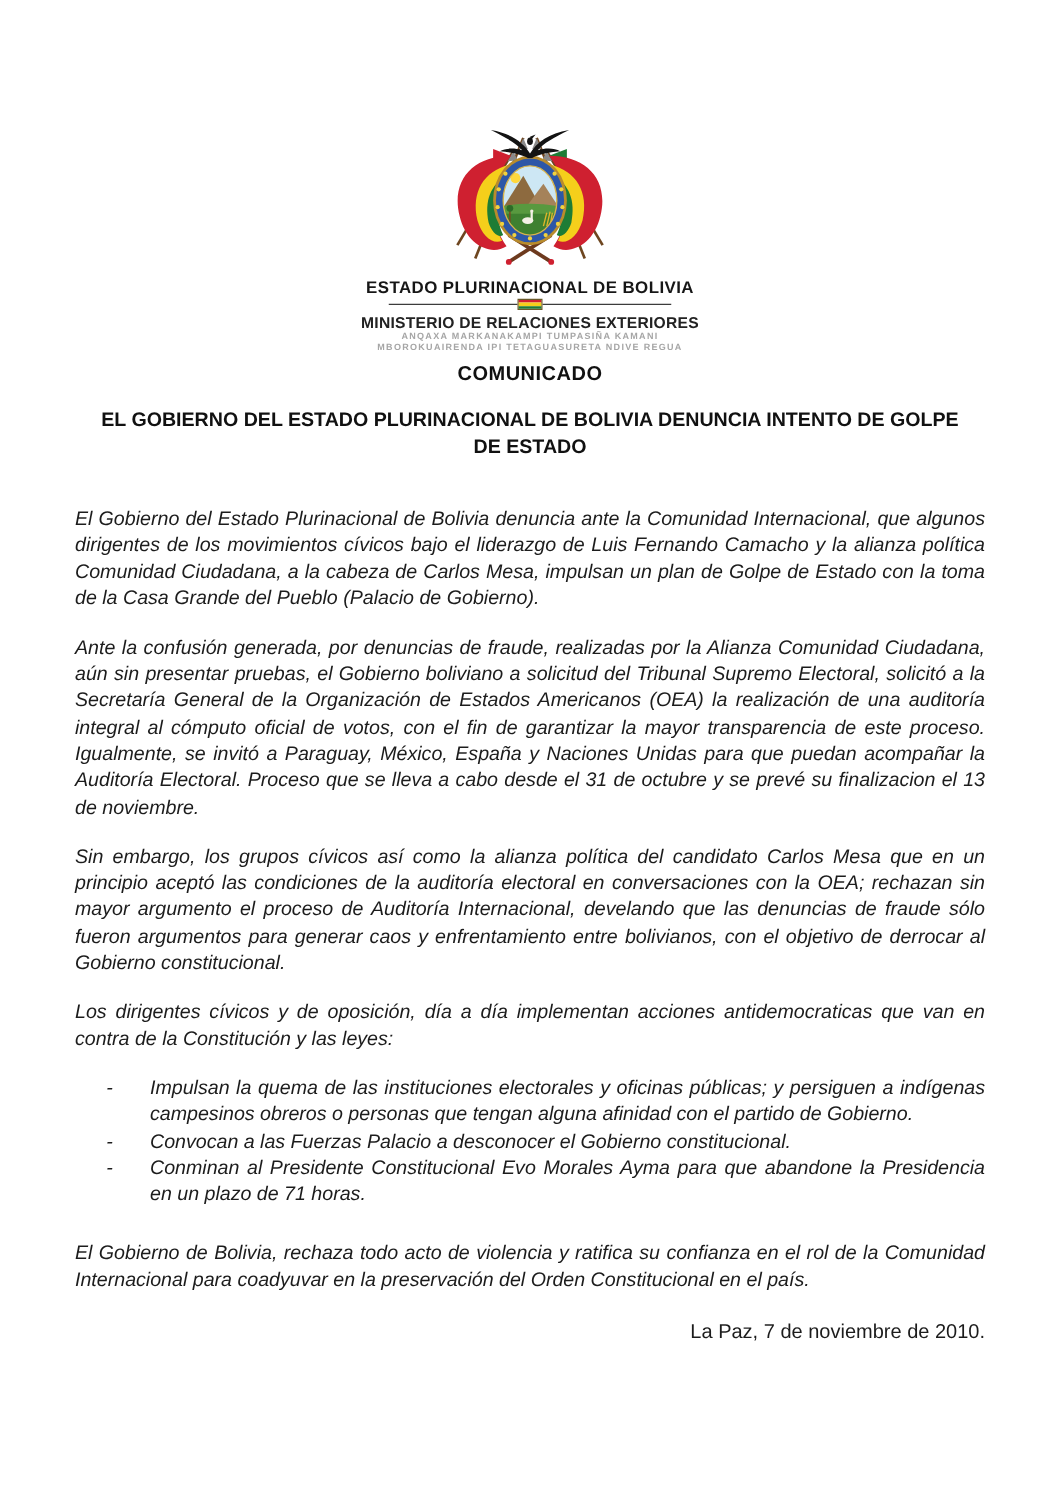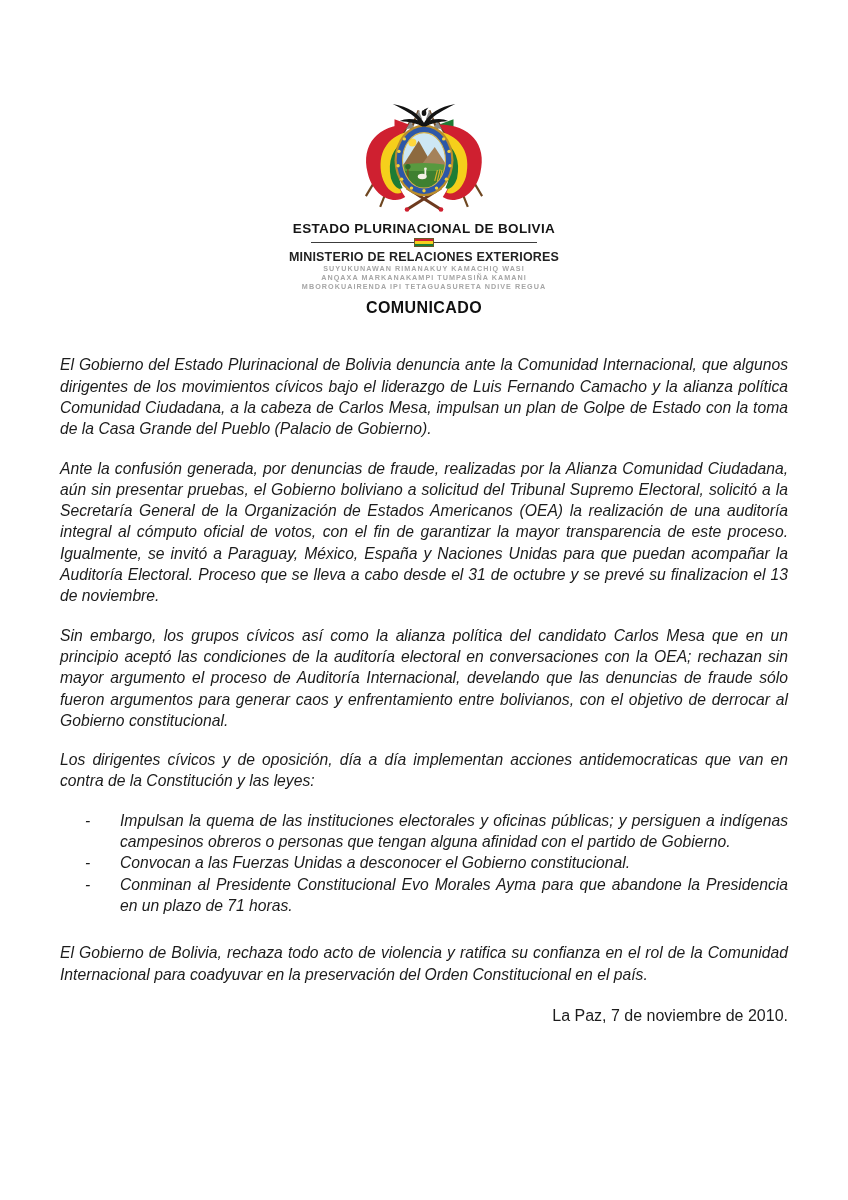--- a/index.html
+++ b/index.html
@@ -145,41 +145,41 @@
     <div class="divider">
       <div class="rule"></div>
       <div class="mini-flag">
         <div class="s" style="background:#cf2030"></div>
         <div class="s" style="background:#f5cf1b"></div>
         <div class="s" style="background:#1e7c35"></div>
       </div>
     </div>
 
     <div class="ministry-name">MINISTERIO DE RELACIONES EXTERIORES</div>
-    <div class="indigenous">SUYUKUNAWAN RIMANAKUY KAMACHIQ WASI</div>
     <div class="indigenous" style="margin-top:0">ANQAXA MARKANAKAMPI TUMPASIÑA KAMANI</div>
     <div class="indigenous" style="margin-top:0">MBOROKUAIRENDA IPI TETAGUASURETA NDIVE REGUA</div>
 
     <div class="doc-kind">COMUNICADO</div>
+    <div class="doc-title">EL GOBIERNO DEL ESTADO PLURINACIONAL DE BOLIVIA DENUNCIA INTENTO DE GOLPE DE ESTADO</div>
   </div>
 
   <div class="body">
     <p>El Gobierno del Estado Plurinacional de Bolivia denuncia ante la Comunidad Internacional, que algunos dirigentes de los movimientos cívicos bajo el liderazgo de Luis Fernando Camacho y la alianza política Comunidad Ciudadana, a la cabeza de Carlos Mesa, impulsan un plan de Golpe de Estado con la toma de la Casa Grande del Pueblo (Palacio de Gobierno).</p>
     <p>Ante la confusión generada, por denuncias de fraude, realizadas por la Alianza Comunidad Ciudadana, aún sin presentar pruebas, el Gobierno boliviano a solicitud del Tribunal Supremo Electoral, solicitó a la Secretaría General de la Organización de Estados Americanos (OEA) la realización de una auditoría integral al cómputo oficial de votos, con el fin de garantizar la mayor transparencia de este proceso. Igualmente, se invitó a Paraguay, México, España y Naciones Unidas para que puedan acompañar la Auditoría Electoral. Proceso que se lleva a cabo desde el 31 de octubre y se prevé su finalizacion el 13 de noviembre.</p>
     <p>Sin embargo, los grupos cívicos así como la alianza política del candidato Carlos Mesa que en un principio aceptó las condiciones de la auditoría electoral en conversaciones con la OEA; rechazan sin mayor argumento el proceso de Auditoría Internacional, develando que las denuncias de fraude sólo fueron argumentos para generar caos y enfrentamiento entre bolivianos, con el objetivo de derrocar al Gobierno constitucional.</p>
     <p>Los dirigentes cívicos y de oposición, día a día implementan acciones antidemocraticas que van en contra de la Constitución y las leyes:</p>
 
     <ul class="bullets">
       <li>
         <span class="bullet-marker">-</span>
         <span class="bullet-text">Impulsan la quema de las instituciones electorales y oficinas públicas; y persiguen a indígenas campesinos obreros o personas que tengan alguna afinidad con el partido de Gobierno.</span>
       </li>
       <li>
         <span class="bullet-marker">-</span>
-        <span class="bullet-text">Convocan a las Fuerzas Unidas a desconocer el Gobierno constitucional.</span>
+        <span class="bullet-text">Convocan a las Fuerzas Palacio a desconocer el Gobierno constitucional.</span>
       </li>
       <li>
         <span class="bullet-marker">-</span>
         <span class="bullet-text">Conminan al Presidente Constitucional Evo Morales Ayma para que abandone la Presidencia en un plazo de 71 horas.</span>
       </li>
     </ul>
 
     <p class="closing">El Gobierno de Bolivia, rechaza todo acto de violencia y ratifica su confianza en el rol de la Comunidad Internacional para coadyuvar en la preservación del Orden Constitucional en el país.</p>
   </div>
 

